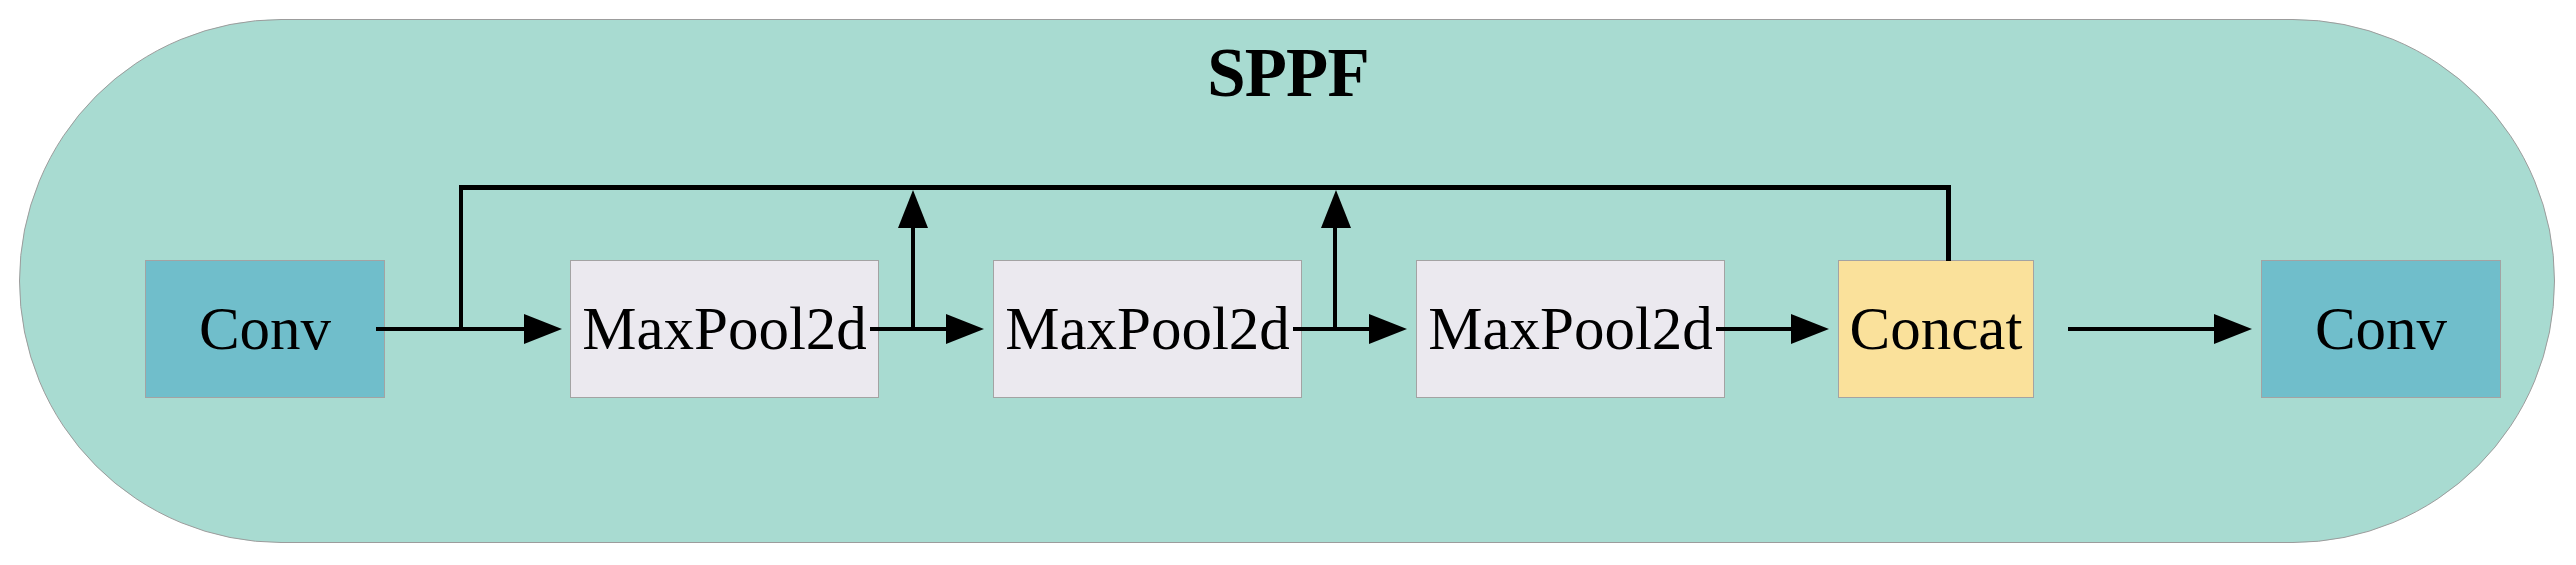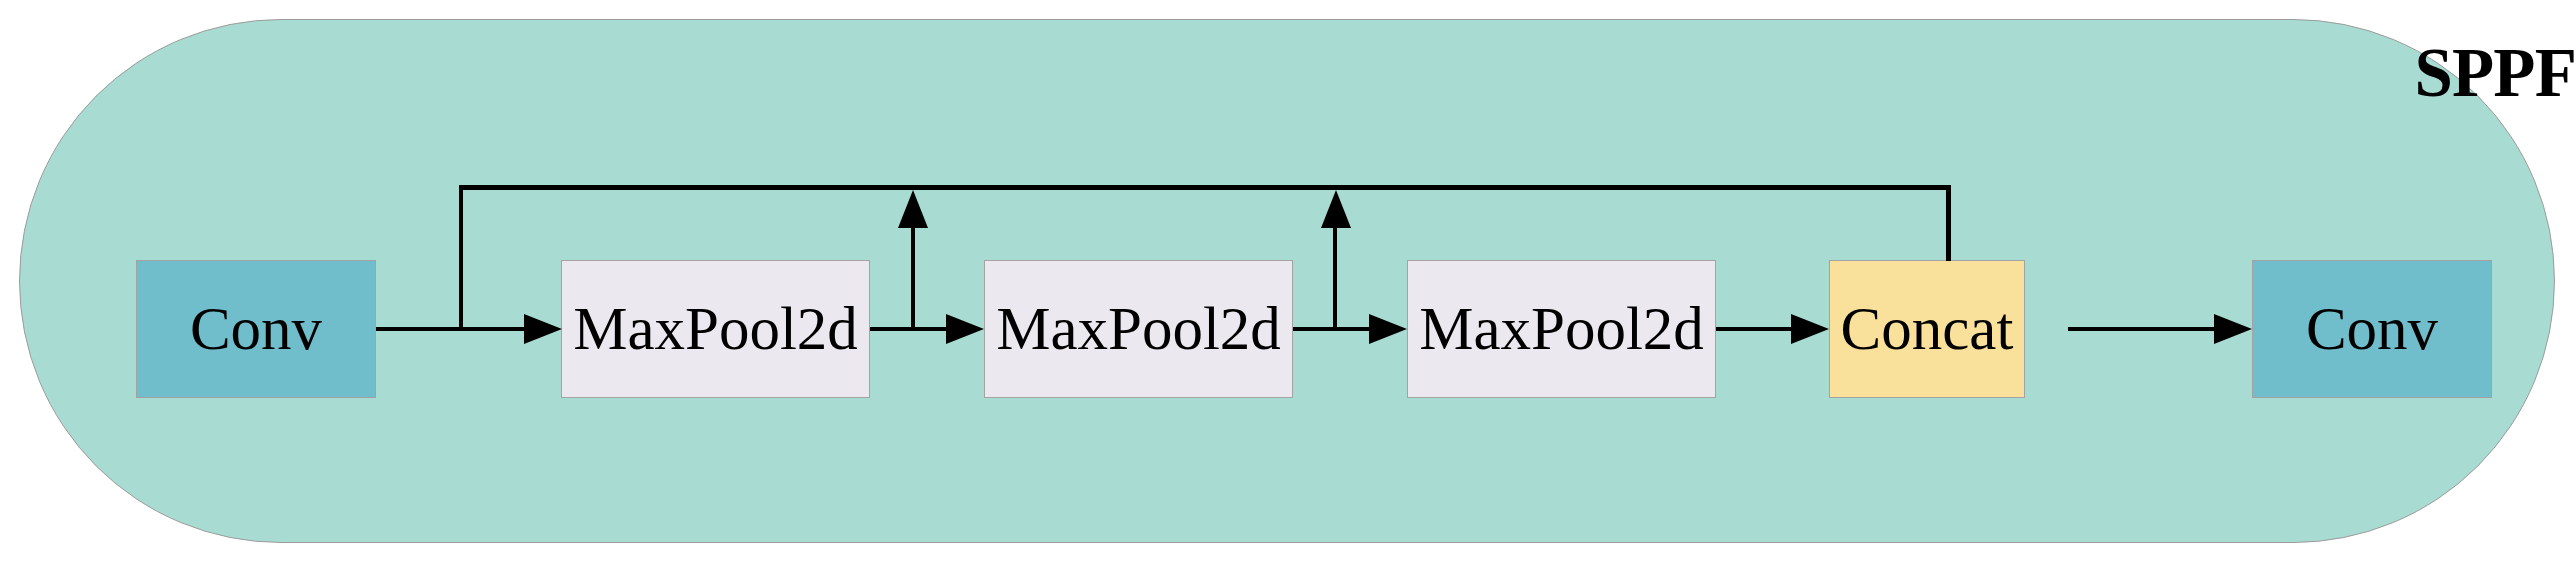--- a/index.html
+++ b/index.html
@@ -18,31 +18,32 @@
   .canvas{position:relative;width:2576px;height:565px;background:var(--canvas-bg);overflow:hidden;}
   .module{
     position:absolute;left:19px;top:19px;width:2536px;height:524px;
     background:var(--module-bg);
     border:1.6px solid var(--module-border);
     border-radius:264px;
     box-sizing:border-box;
   }
   .title{
     position:absolute;left:0;top:39px;width:100%;
-    text-align:right;
+    text-align:center;
     font-size:69px;font-weight:bold;letter-spacing:-0.8px;
     color:var(--text);line-height:1.0;
   }
   .node{
     position:absolute;top:260px;height:138px;
     display:flex;align-items:center;justify-content:center;
     border:1.6px solid var(--node-border);
     box-sizing:border-box;
     font-size:61px;color:var(--text);
     white-space:nowrap;
+    margin-left:9px;
   }
   .node.conv{background:var(--conv-fill);}
   .node.maxpool{background:var(--maxpool-fill);text-align:right;}
   .node.concat{background:var(--concat-fill);}
   .hline,.vline{position:absolute;background:var(--connector);}
   .arr-r{
     position:absolute;width:0;height:0;
     border-top:15px solid transparent;
     border-bottom:15px solid transparent;
     border-left:38px solid var(--connector);

